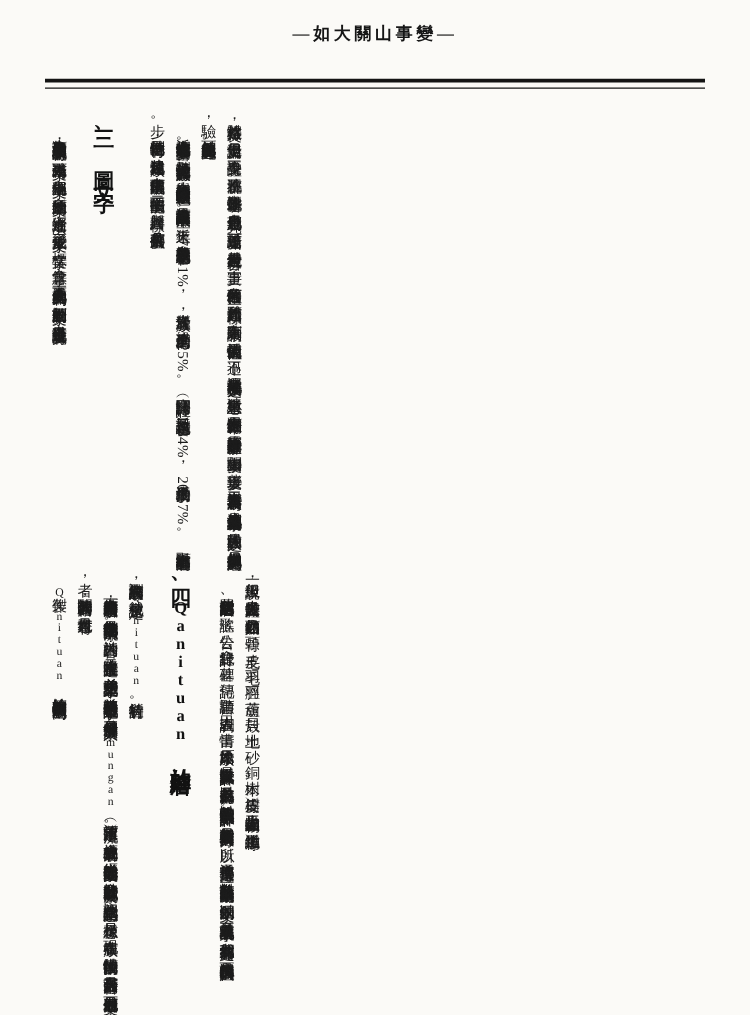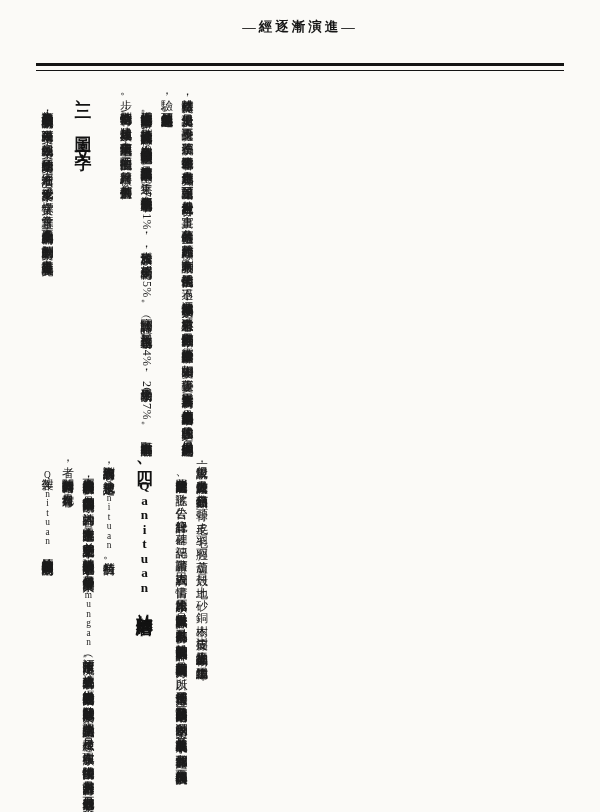--- a/index.html
+++ b/index.html
@@ -63,21 +63,21 @@
     text-orientation:upright;
     font-size:0.78em;
     letter-spacing:-0.5px;
   }
 </style>
 </head>
 <body>
 
 <div class="page">
 
-  <div class="page-title">—經逐漸演進—</div>
+  <div class="page-title">—如大關山事變—</div>
 
   <div class="rule"></div>
 
   <div class="band band-1">
     <p>體格雖然良好，但是無論男女，不要說身體，連臉都不洗，喜歡髒髒地工作著，膚色也是黑到發亮，可說是蓬頭垢面，外表看起來遲鈍寡言，事實上，有著凶暴的性格。雖然和原始人類一樣，有著剛毅木訥、重視情義的個性。不過，逐漸與其他種族接觸之後，猜疑心愈來愈重，容易顯露本性大膽行動。霧社事變之後的許多嚴重事件，如大關山事變、蓬坂事變、玉里事變等皆為布農族所為。這也是他們為何被認為是最凶暴、愚昧的種族之因。但是根據多年與他們相處的經驗，可知他們並非如上所述的愚昧遲鈍。</p>
     <p class="ind">近來他們的生活也有逐漸改善與進步。特別是接受現代教育的布農族人，與向來被稱為伶俐敏捷的泰雅族人相較並不遜色，應該是說布農族人對於未來較無展望。近年來，布農族兒童的就學率也達到了77.41%，僅次於泰雅族，凌駕全島平均的75.25%。關於國語（譯註：日語）普及率也達到22.34%，接近全島平均的26.57%。顯示出近年來已有顯著的進步。特別是他們獨自特有，遠遠超越其他種族，自古流傳下來的二重唱，而二重唱的技能，與其繪曆一樣，都具有驚人的價值。</p>
     <h2 class="spaced">三、圖文字</h2>
     <p class="ind">人類為表達自己的意思而使用表記下來的符號，雖尚未可稱為文字，但統稱為圖文字。這種原始的圖文字，經逐漸演進，變成了象形文字、音標文字、會意字等，進而成為今天文化上的一大利器。刻劃於岩石的圖文字，在這世界上也不是說完全沒有。</p>
   </div>
 

